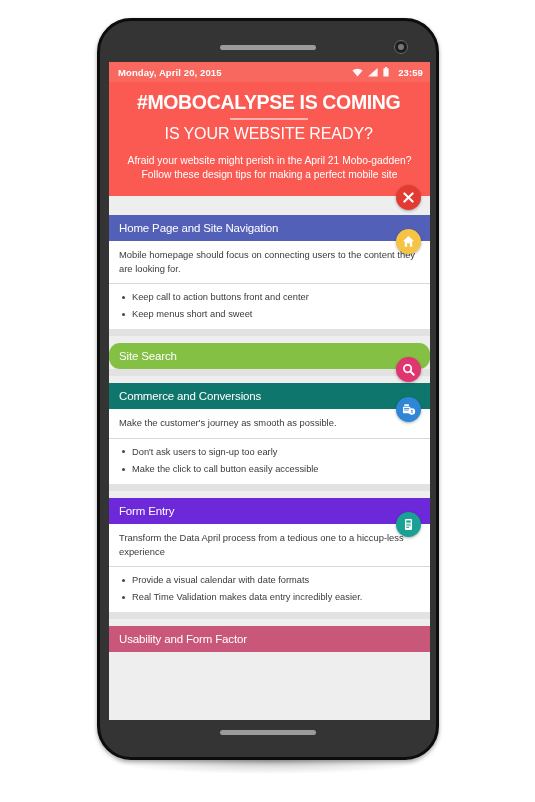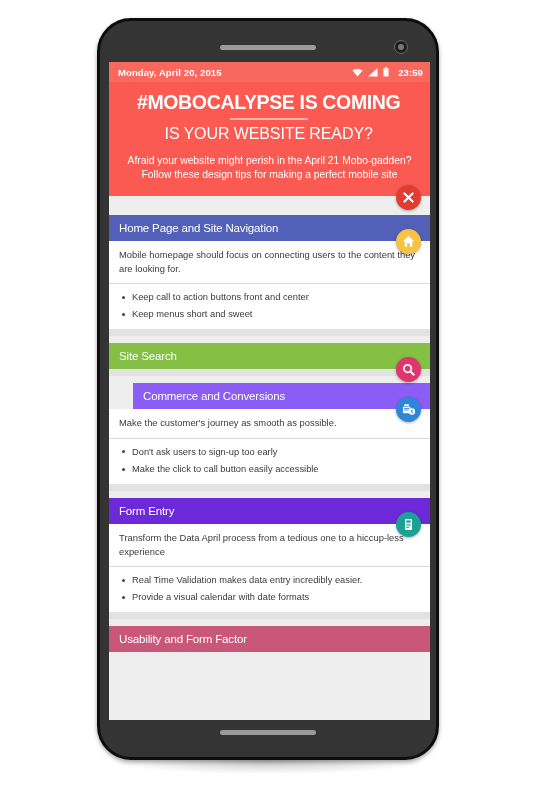--- a/index.html
+++ b/index.html
@@ -280,34 +280,34 @@
             <div class="card-desc">Mobile homepage should focus on connecting users to the content they are looking for.</div>
             <ul class="card-list">
               <li>Keep call to action buttons front and center</li>
               <li>Keep menus short and sweet</li>
             </ul>
           </div>
           <div class="card-foot"></div>
         </div>
 
         <div class="card">
-          <div class="card-head" style="background:#83c044;">
+          <div class="card-head" style="background:#83c044;border-radius:11px;">
             <span>Site Search</span>
           </div>
           <div class="fab" style="background:#e0356f;">
             <svg width="13" height="13" viewBox="0 0 14 14">
               <circle cx="6" cy="6" r="4" fill="none" stroke="#ffffff" stroke-width="1.9"></circle>
               <path d="M9.2 9.2 L12.6 12.6" stroke="#ffffff" stroke-width="2.1" stroke-linecap="round"></path>
             </svg>
           </div>
           <div class="card-foot"></div>
         </div>
 
         <div class="card">
-          <div class="card-head" style="background:#8b5cf6;margin-left:24px;">
+          <div class="card-head" style="background:#0f766e;">
             <span>Commerce and Conversions</span>
           </div>
           <div class="fab" style="background:#2f86d6;">
             <svg width="14" height="13" viewBox="0 0 15 14">
               <rect x="1" y="4" width="8" height="7" rx="0.8" fill="#ffffff"></rect>
               <rect x="2.4" y="1.4" width="5" height="2" fill="#ffffff"></rect>
               <rect x="2.2" y="5.4" width="5.6" height="0.9" fill="#2f86d6"></rect>
               <rect x="2.2" y="7.2" width="5.6" height="0.9" fill="#2f86d6"></rect>
               <circle cx="10.6" cy="9.1" r="3.5" fill="#ffffff"></circle>
               <text x="10.6" y="11.1" font-size="4.6" font-family="Liberation Sans, sans-serif" font-weight="bold" fill="#2f86d6" text-anchor="middle">$</text>
@@ -332,22 +332,22 @@
               <rect x="3.2" y="1" width="7.6" height="12" rx="1.1" fill="#ffffff"></rect>
               <rect x="4.6" y="2.6" width="4.8" height="2.4" fill="#1aa193"></rect>
               <rect x="4.6" y="6.2" width="4.8" height="0.9" fill="#1aa193"></rect>
               <rect x="4.6" y="8" width="4.8" height="0.9" fill="#1aa193"></rect>
               <rect x="4.6" y="9.8" width="3" height="0.9" fill="#1aa193"></rect>
             </svg>
           </div>
           <div class="card-body">
             <div class="card-desc">Transform the Data April process from a tedious one to a hiccup-less experience</div>
             <ul class="card-list">
+              <li>Provide a visual calendar with date formats</li>
               <li>Real Time Validation makes data entry incredibly easier.</li>
-              <li>Provide a visual calendar with date formats</li>
             </ul>
           </div>
           <div class="card-foot"></div>
         </div>
 
         <div class="card">
           <div class="card-head" style="background:#c9577a;">
             <span>Usability and Form Factor</span>
           </div>
 

